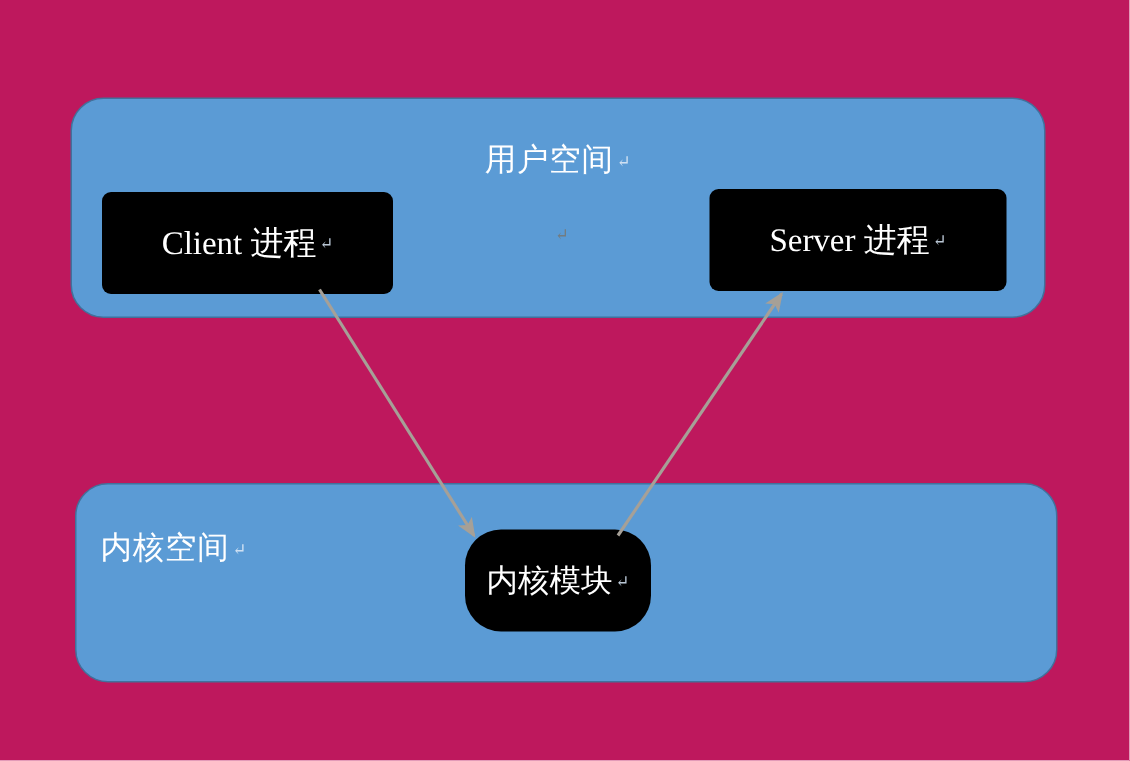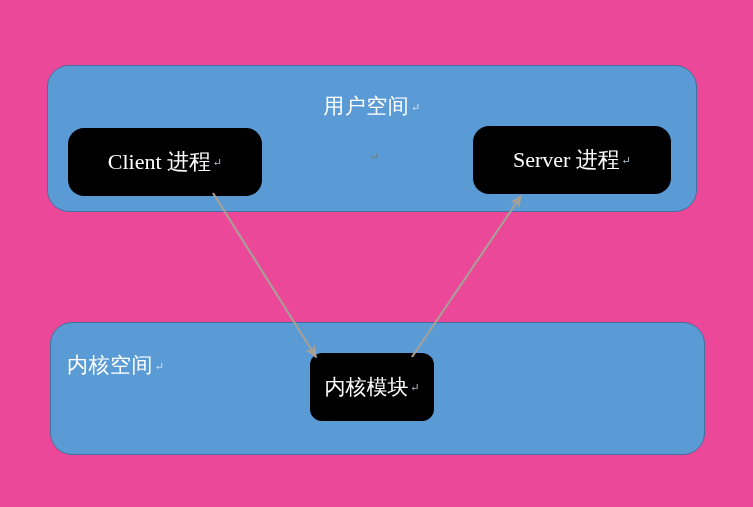--- a/index.html
+++ b/index.html
@@ -7,21 +7,21 @@
     padding: 0;
     background: #ffffff;
   }
   body {
     font-family: "Liberation Serif", "DejaVu Serif", serif;
   }
   #canvas {
     position: relative;
     width: 753px;
     height: 507px;
-    background: #ec4899;
+    background: #be185d;
     overflow: hidden;
   }
 
   
   .space-panel {
     position: absolute;
     background: #5b9bd5;
     border: 1px solid #41719c;
     border-radius: 22px;
     box-sizing: border-box;
@@ -71,21 +71,21 @@
     top: 84px;
     font-size: 11px;
     color: #7a7266;
     opacity: 0.75;
   }
 
   
   .proc-box {
     position: absolute;
     background: #000000;
-    border-radius: 16px;
+    border-radius: 6px;
     display: flex;
     align-items: center;
     justify-content: center;
     color: #ffffff;
     white-space: nowrap;
     box-sizing: border-box;
   }
   .proc-box .pilcrow {
     color: #b9c6d4;
   }
@@ -102,21 +102,21 @@
     width: 198px;
     height: 68px;
     font-size: 22px;
   }
   #kernel-module-box {
     left: 310px;
     top: 353px;
     width: 124px;
     height: 68px;
     font-size: 21px;
-    border-radius: 12px;
+    border-radius: 24px;
     align-items: center;
   }
   .proc-label { display: inline; }
 
   
   #connector-layer {
     position: absolute;
     left: 0;
     top: 0;
     width: 753px;

